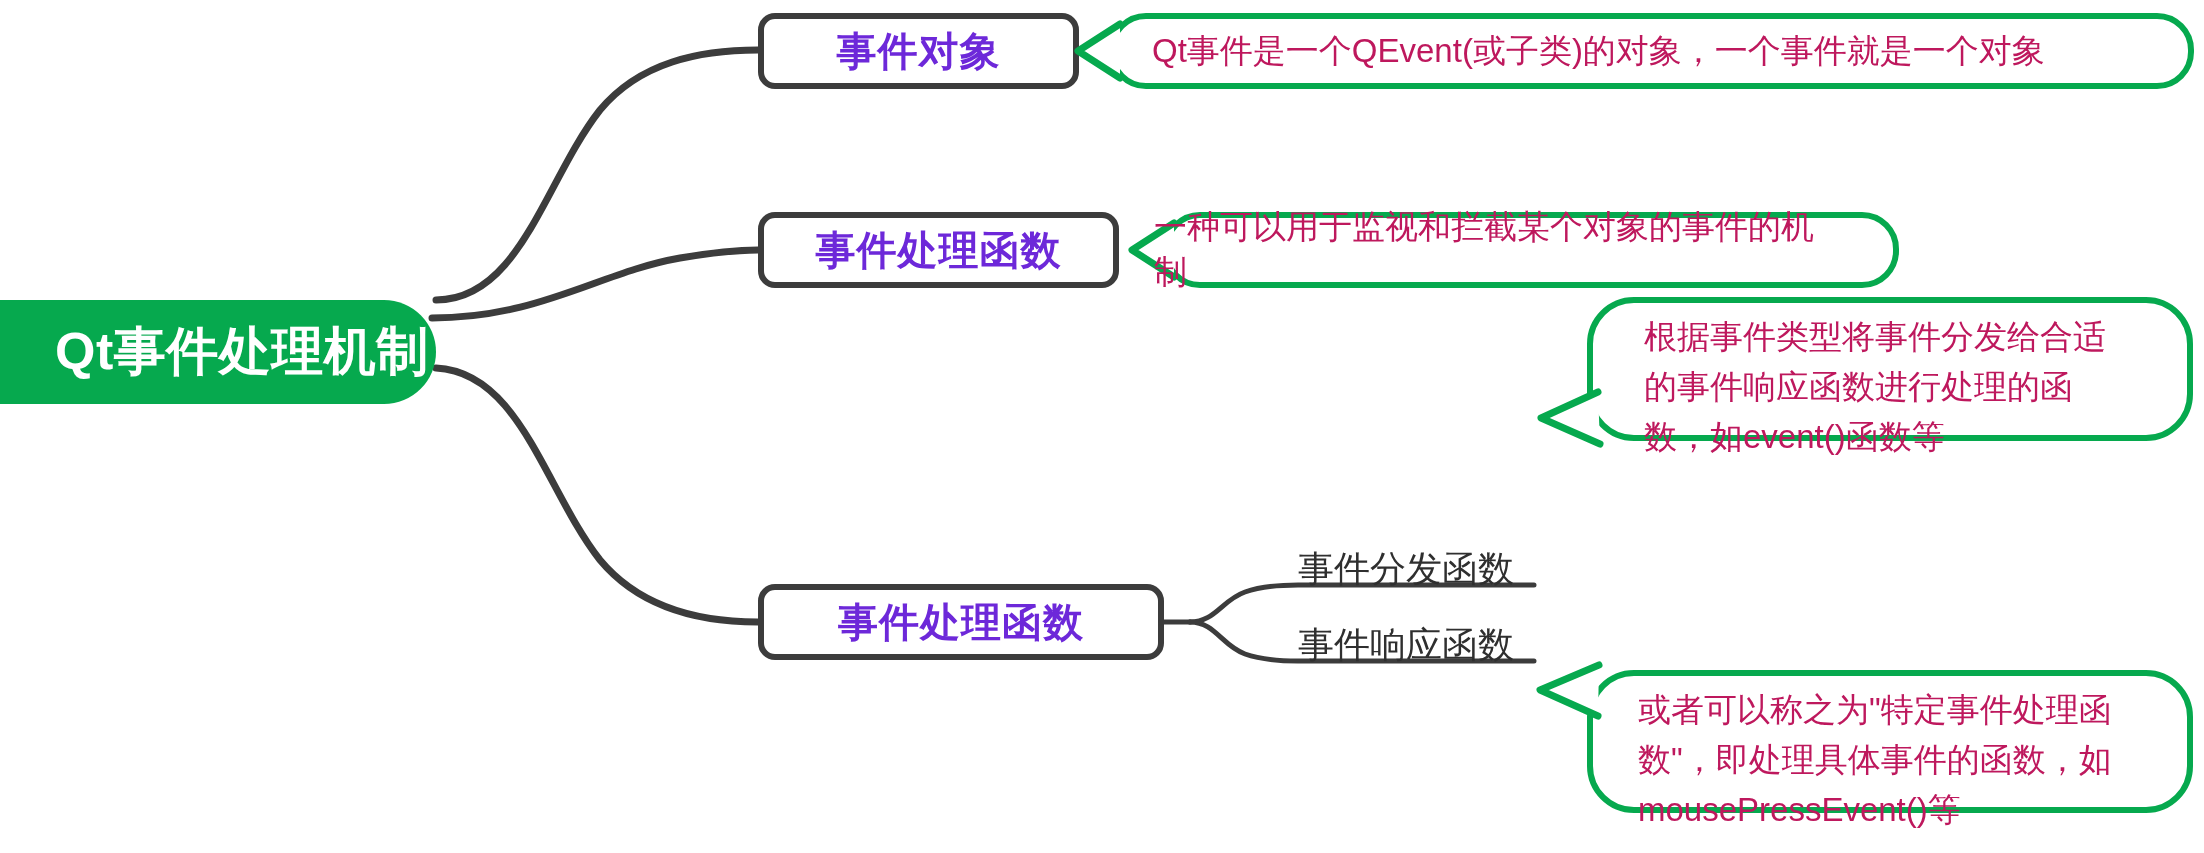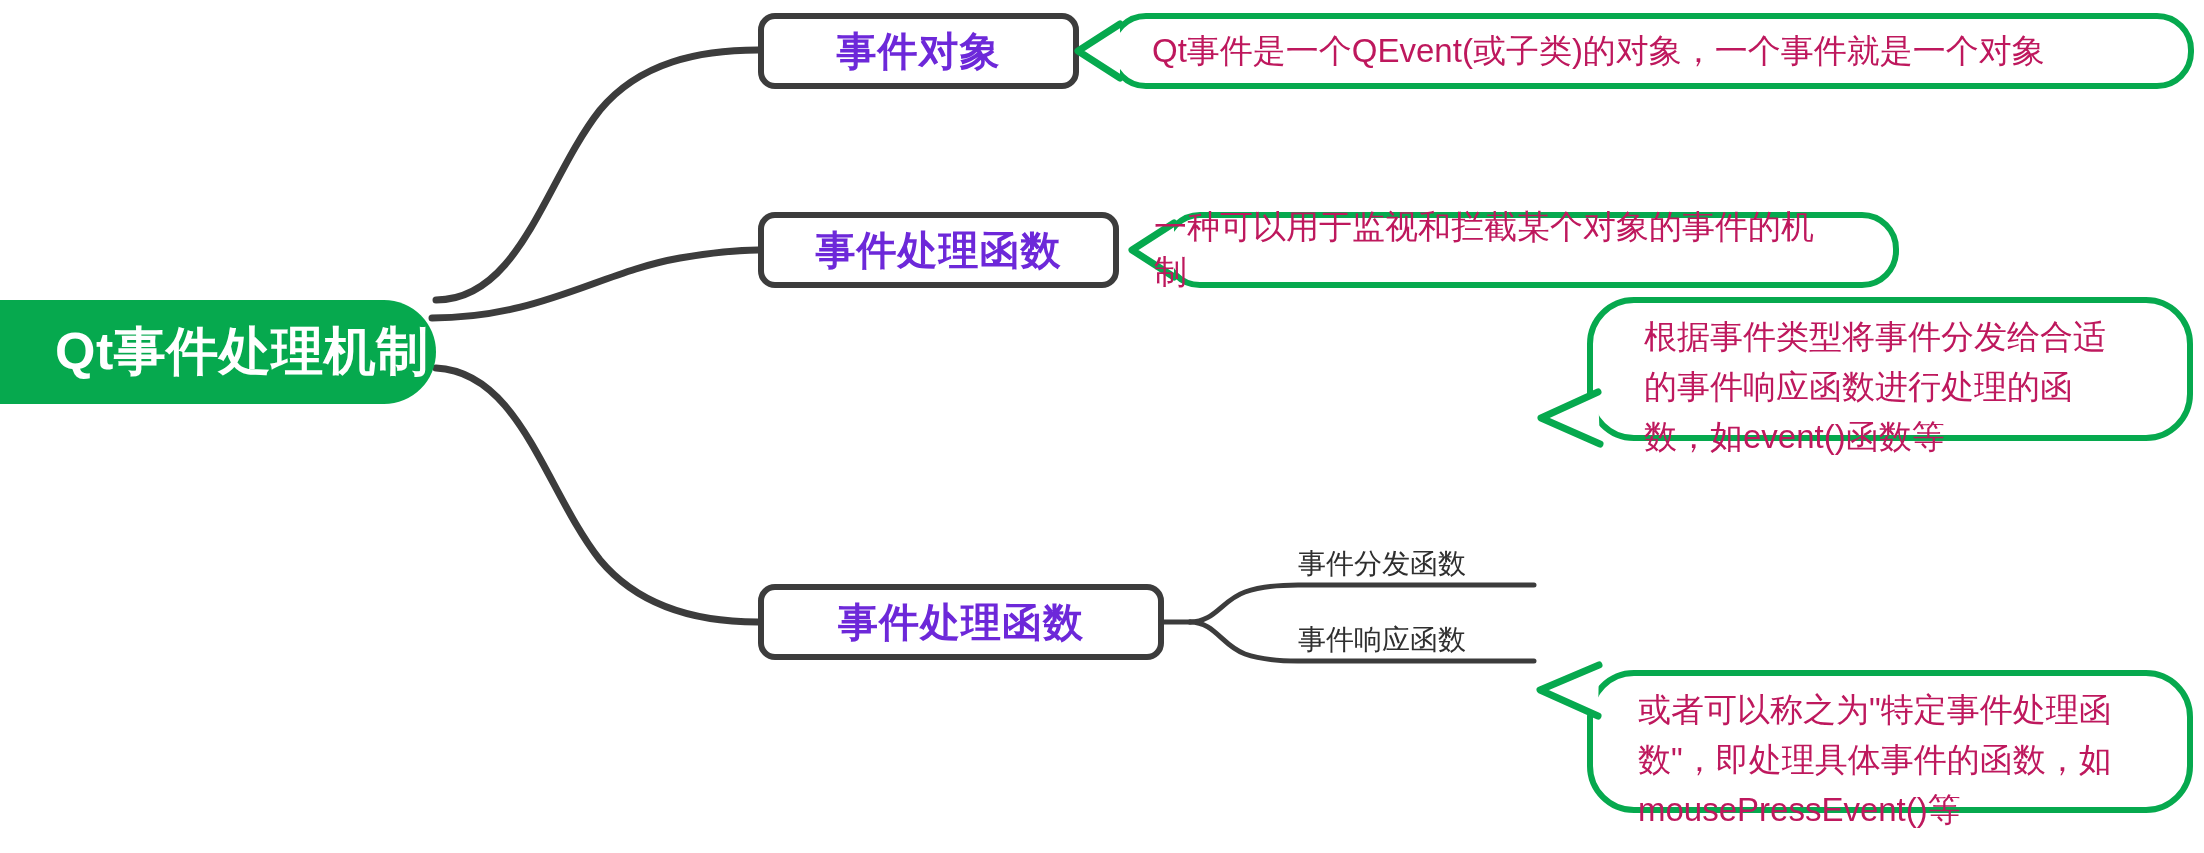--- a/index.html
+++ b/index.html
@@ -59,21 +59,21 @@
     font-size: 33px;
     font-weight: 400;
   }
   .bubble-label.multiline {
     display: block;
     line-height: 1.52;
   }
   .sub-label {
     position: absolute;
     color: #2f2f2f;
-    font-size: 28px;
+    font-size: 36px;
     font-weight: 400;
     white-space: pre;
   }
 </style>
 </head>
 <body>
 
 <div id="mindmap-root">
 
   <svg class="canvas" viewBox="0 0 2204 853">

